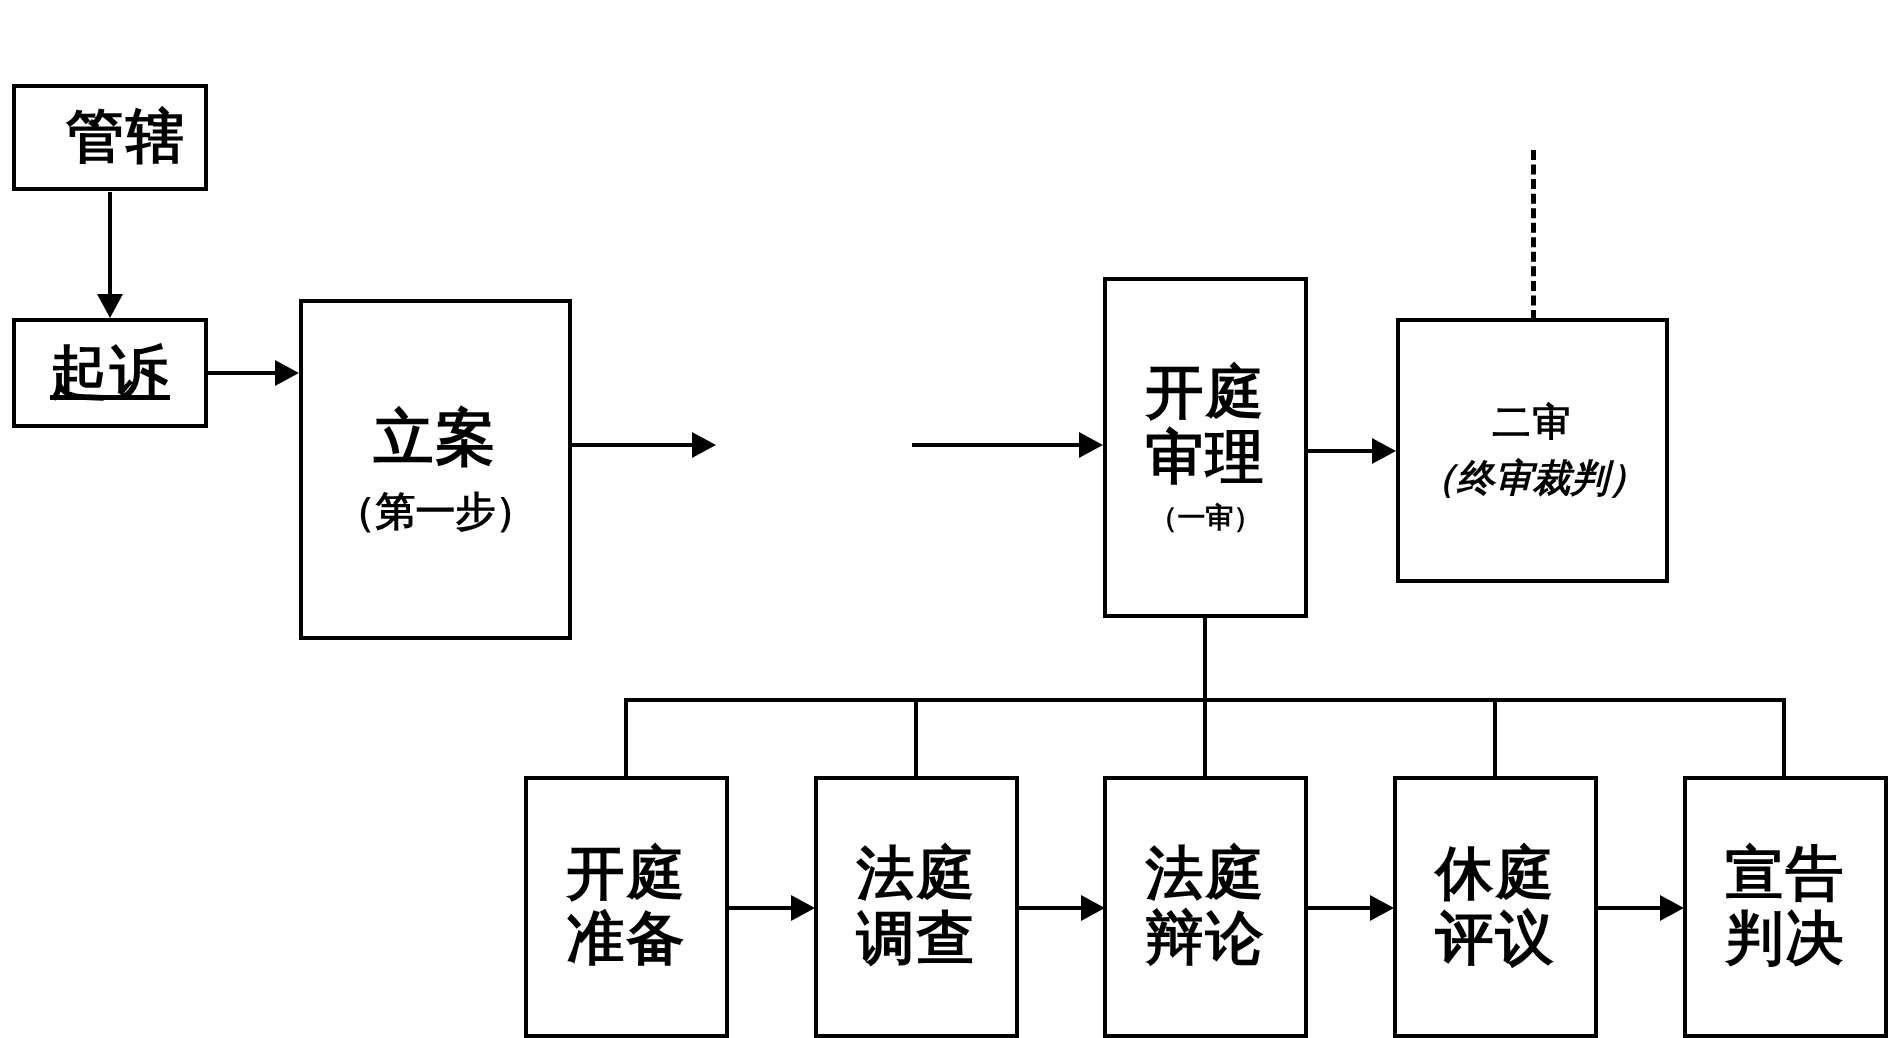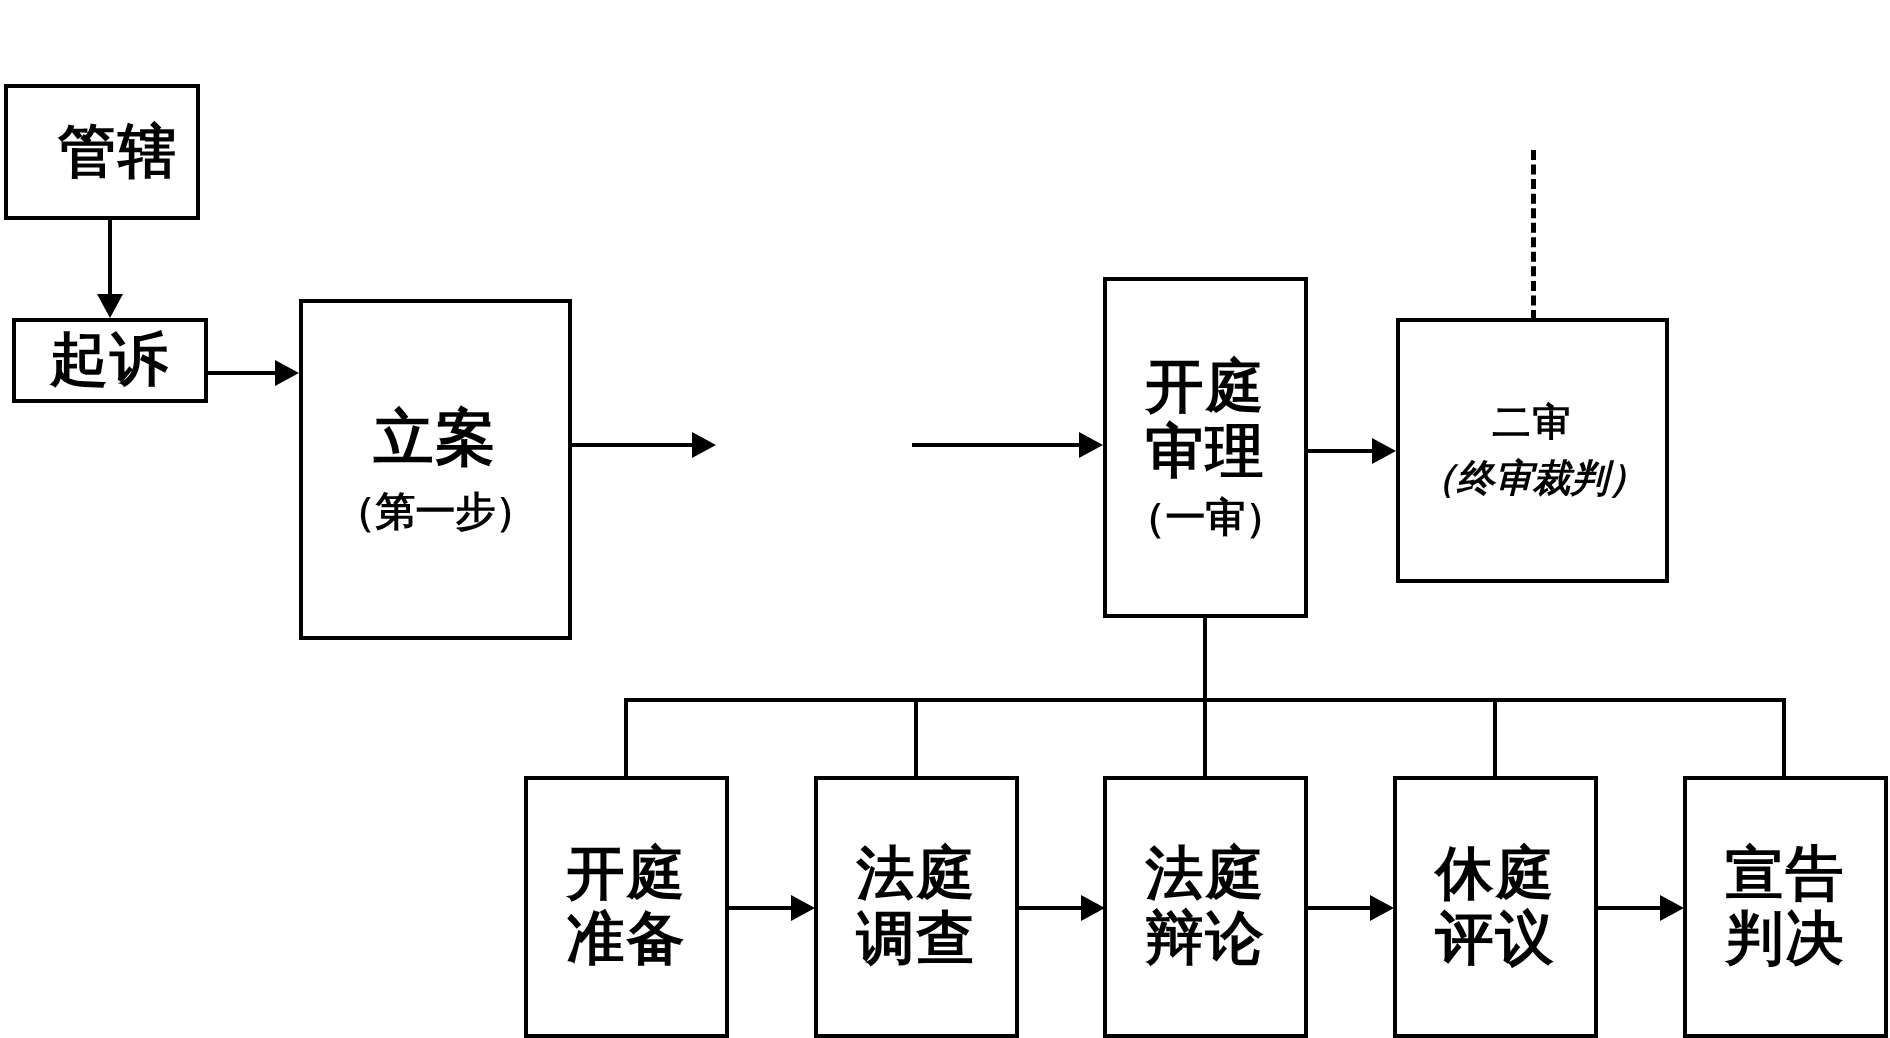--- a/index.html
+++ b/index.html
@@ -26,36 +26,36 @@
     white-space:pre-line;
   }
   .node .sub{
     font-weight:700;
     text-align:center;
     line-height:1.1;
     letter-spacing:0px;
   }
 
   
-  #n-guanxia   {left:4px;  top:84px;  width:196px; height:136px;padding-left:32px;}
+  #n-guanxia   {left:12px;  top:84px;  width:196px; height:107px;padding-left:32px;}
   #n-guanxia .main{font-size:58px;}
 
-  #n-qisu      {left:12px;  top:318px; width:196px; height:85px;}
+  #n-qisu      {left:12px;  top:318px; width:196px; height:110px;text-decoration:underline;}
   #n-qisu .main{font-size:58px;}
 
   #n-lian      {left:299px; top:277px; width:273px; height:341px;margin-top:22px;}
   #n-lian .main{font-size:60px;}
   #n-lian .sub {font-size:40px; margin-top:18px;}
 
   #n-yingsu    {left:716px; top:390px; width:196px; height:110px;}
   #n-yingsu .main{font-size:58px;}
 
   #n-kaiting   {left:1103px;top:277px; width:205px; height:341px;}
   #n-kaiting .main{font-size:58px;}
-  #n-kaiting .sub {font-size:40px; margin-top:12px;}
+  #n-kaiting .sub {font-size:28px; margin-top:12px;}
 
   #n-ershen    {left:1396px;top:318px; width:273px; height:265px;}
   #n-ershen .main{font-size:38px;}
   #n-ershen .sub {font-size:38px; margin-top:14px;font-style:italic;}
 
   #n-zaishen   {left:1427px;top:40px;  width:196px; height:110px;}
   #n-zaishen .main{font-size:58px;}
 
   
   .n-bottom{width:205px; height:262px; top:776px;}

